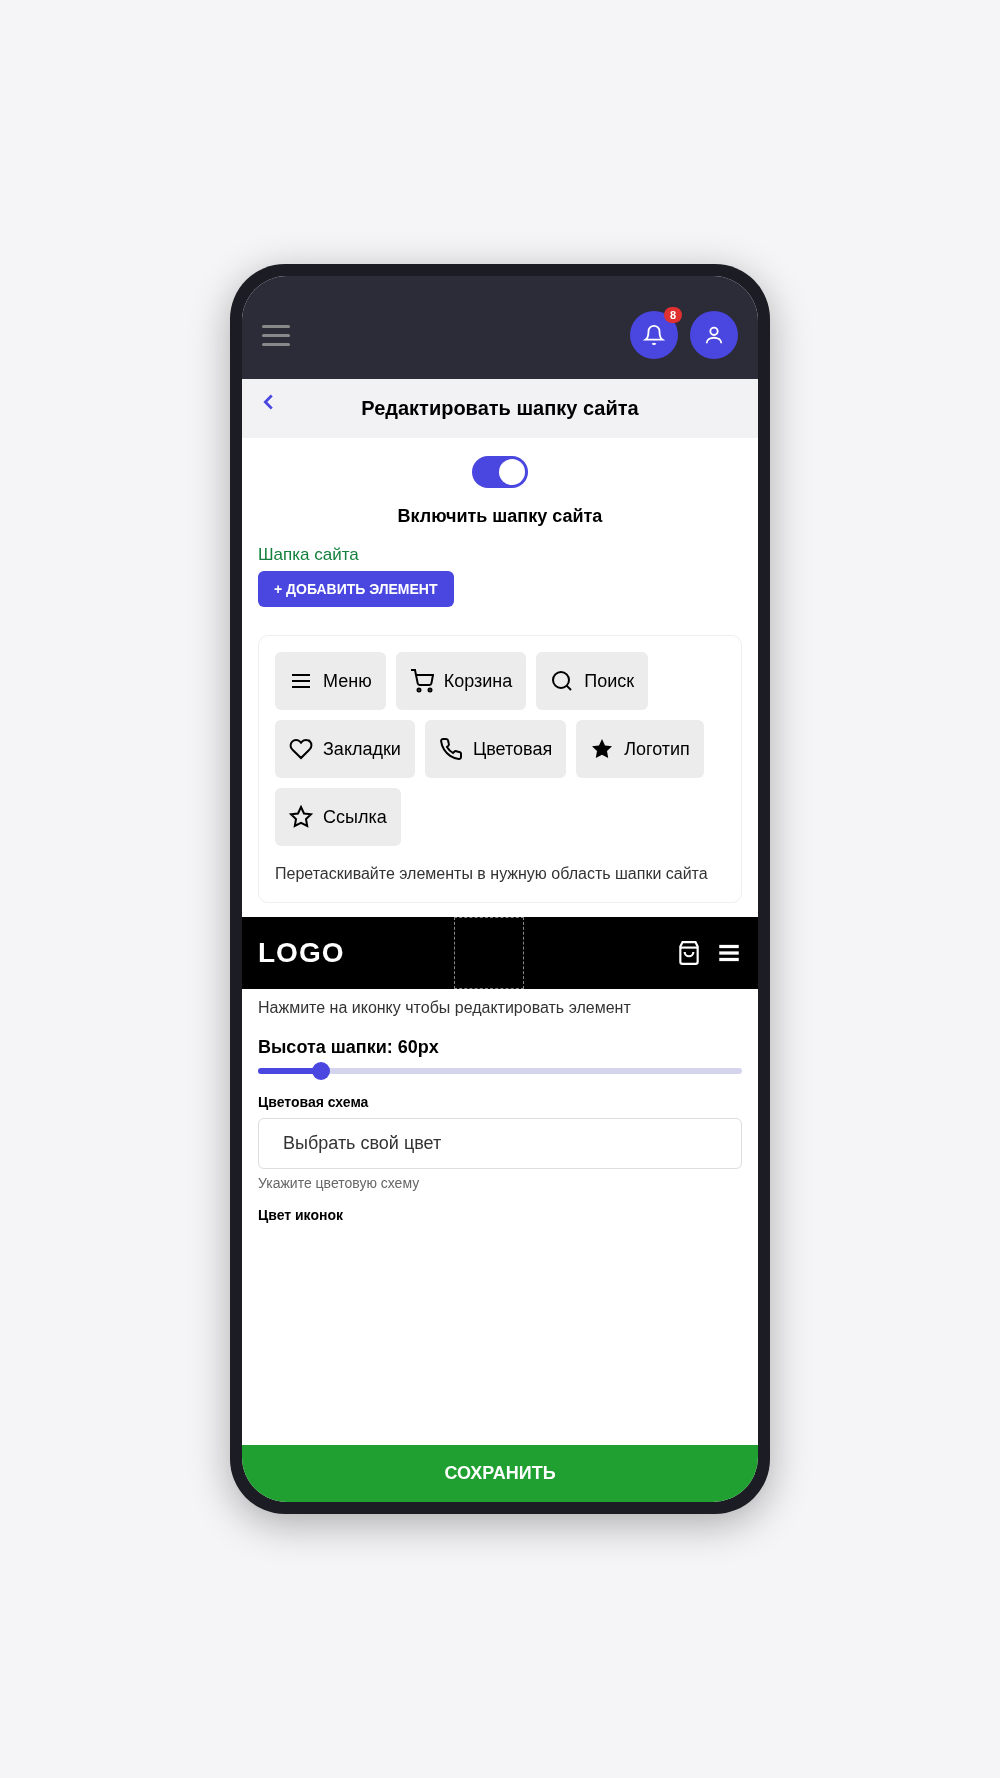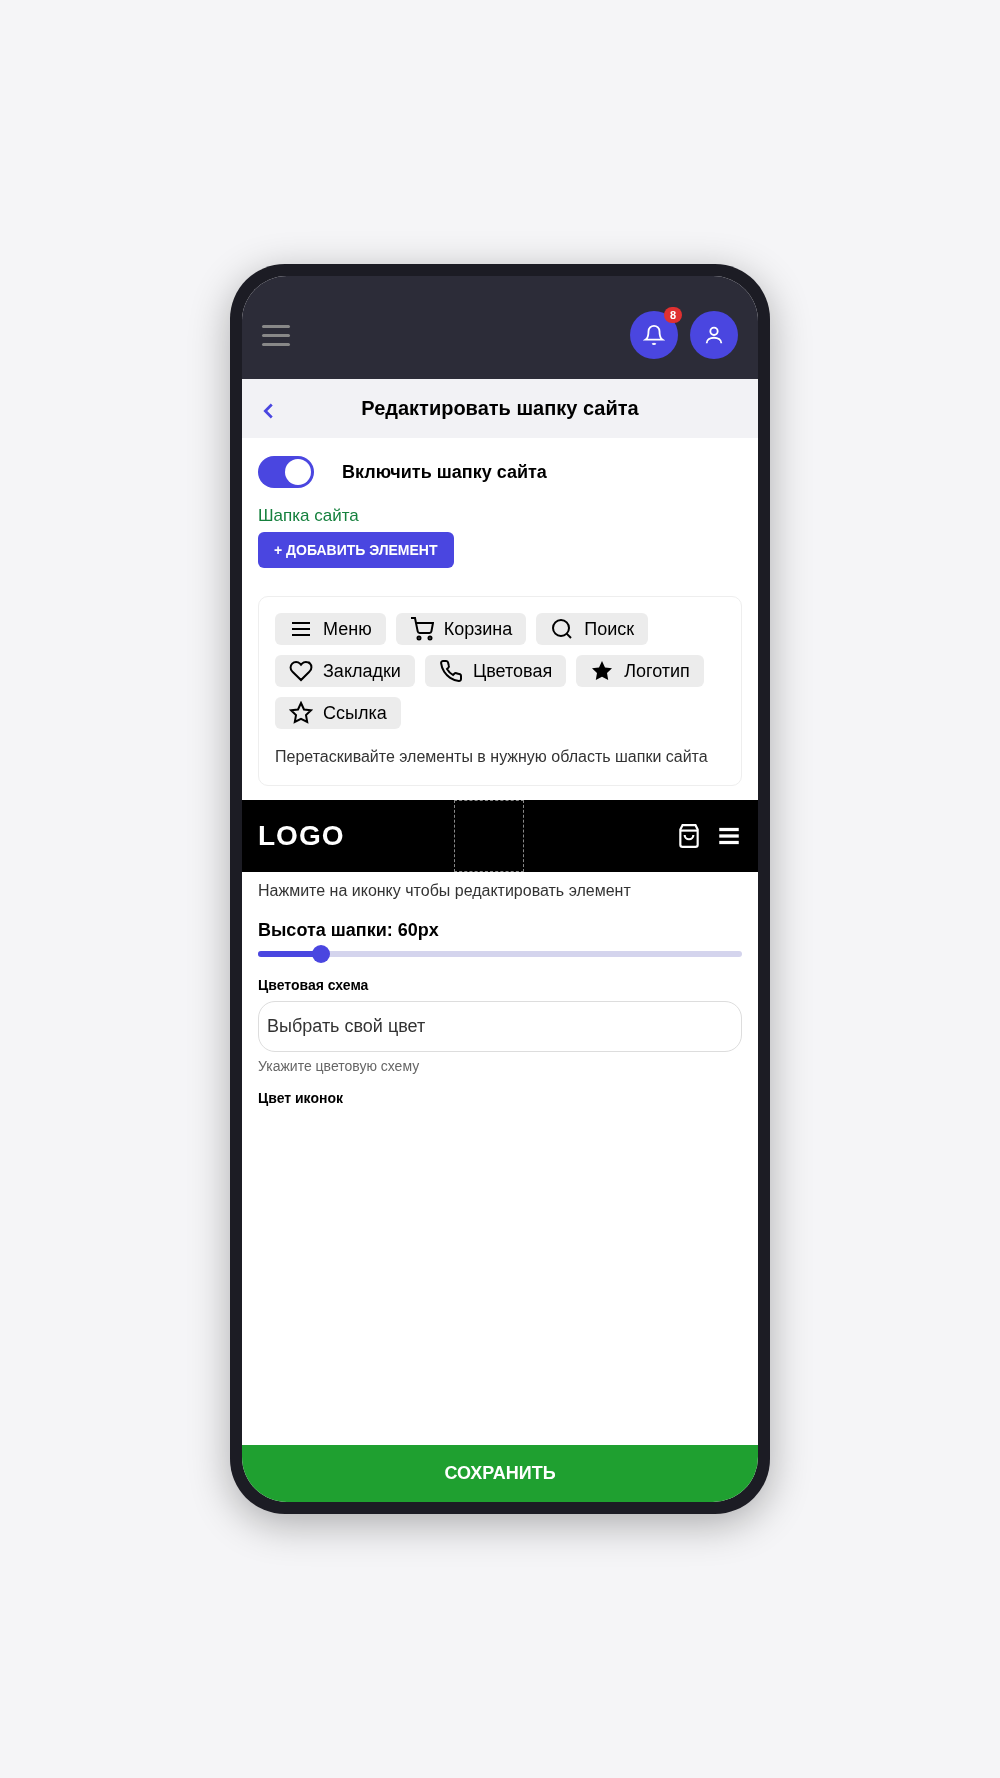--- a/index.html
+++ b/index.html
@@ -5,51 +5,51 @@
 * { box-sizing: border-box; margin: 0; padding: 0; }
 body { background: #f5f5f7; font-family: -apple-system, Arial, sans-serif; display: flex; justify-content: center; align-items: center; min-height: 1778px; width: 1000px; }
 .phone { width: 540px; height: 1250px; background: #1c1c24; border-radius: 55px; padding: 12px; box-shadow: 0 10px 40px rgba(0,0,0,0.3); position: relative; }
 .screen { width: 100%; height: 100%; background: #fff; border-radius: 45px; overflow: hidden; display: flex; flex-direction: column; }
 .topbar { background: #2c2c38; padding: 35px 20px 20px 20px; display: flex; align-items: center; justify-content: space-between; }
 .hamburger { display: flex; flex-direction: column; gap: 6px; cursor: pointer; }
 .hamburger span { width: 28px; height: 3px; background: #888; border-radius: 2px; }
 .topbar-right { display: flex; gap: 12px; align-items: center; }
 .circle-btn { width: 48px; height: 48px; border-radius: 50%; background: #4a46e0; display: flex; align-items: center; justify-content: center; cursor: pointer; position: relative; }
 .badge { position: absolute; top: -4px; right: -4px; background: #e03030; color: #fff; font-size: 11px; font-weight: bold; padding: 2px 6px; border-radius: 10px; min-width: 18px; text-align: center; }
-.titlebar { background: #f2f2f5; padding: 18px 16px; display: flex; align-items: flex-start; position: relative; }
+.titlebar { background: #f2f2f5; padding: 18px 16px; display: flex; align-items: flex-end; position: relative; }
 .back-arrow { color: #4a46e0; font-size: 28px; font-weight: 300; cursor: pointer; position: absolute; left: 16px; }
 .titlebar h1 { flex: 1; text-align: center; font-size: 20px; font-weight: bold; color: #000; }
 .content { flex: 1; overflow-y: auto; background: #fff; }
-.toggle-row { padding: 18px 16px; display: flex; align-items: center; gap: 28px; }
+.toggle-row { padding: 18px 16px; display: flex; align-items: center; gap: 18px; flex-direction: column; }
 .switch { width: 56px; height: 32px; background: #4a46e0; border-radius: 16px; position: relative; cursor: pointer; }
 .switch::after { content: ''; position: absolute; width: 26px; height: 26px; background: #fff; border-radius: 50%; top: 3px; right: 3px; }
 .toggle-label { font-size: 18px; font-weight: bold; }
 .section { padding: 0 16px 14px 16px; }
 .section-label { font-size: 17px; color: #15803d; margin-bottom: 6px; }
 .add-btn { background: #4a46e0; color: #fff; border: none; padding: 10px 16px; border-radius: 6px; font-size: 14px; font-weight: bold; cursor: pointer; }
 .elements-card { margin: 14px 16px; border: 1px solid #eee; border-radius: 10px; padding: 16px; }
 .chips { display: flex; flex-wrap: wrap; gap: 10px; margin-bottom: 16px; }
-.chip { background: #ececec; border-radius: 6px; padding: 4px 14px; display: flex; align-items: center; gap: 10px; cursor: grab; font-size: 18px; }
+.chip { background: #ececec; border-radius: 6px; padding: 17px 14px; display: flex; align-items: center; gap: 10px; cursor: grab; font-size: 18px; }
 .chip svg { width: 24px; height: 24px; }
 .hint { font-size: 16px; color: #333; line-height: 1.5; }
 .preview-bar { background: #000; height: 72px; display: flex; align-items: center; justify-content: space-between; padding: 0 16px; position: relative; }
 .preview-drop { position: absolute; left: 41%; top: 0; bottom: 0; width: 70px; border: 1px dashed #888; }
 .logo-text { color: #fff; font-size: 28px; font-weight: 900; letter-spacing: 1px; }
 .preview-icons { display: flex; gap: 14px; align-items: center; }
 .preview-icons svg { width: 26px; height: 26px; }
 .subhint { padding: 10px 16px; font-size: 16px; color: #333; }
 .slider-block { padding: 10px 16px 20px 16px; }
 .slider-label { font-size: 18px; font-weight: bold; margin-bottom: 10px; }
 .slider-track { height: 6px; background: #d4d4ed; border-radius: 3px; position: relative; }
 .slider-fill { position: absolute; left: 0; height: 100%; width: 13%; background: #4a46e0; border-radius: 3px; }
 .slider-thumb { position: absolute; left: 13%; top: 50%; transform: translate(-50%, -50%); width: 18px; height: 18px; background: #4a46e0; border-radius: 50%; cursor: pointer; }
 .form-group { padding: 0 16px 16px 16px; }
 .form-label { font-size: 14px; font-weight: bold; margin-bottom: 8px; display: block; }
 .req { color: #e03030; }
-.select-box { border: 1px solid #ddd; border-radius: 17px; padding: 14px 8px; font-size: 18px; color: #333; cursor: pointer; }
+.select-box { border: 1px solid #ddd; border-radius: 6px; padding: 14px 24px; font-size: 18px; color: #333; cursor: pointer; }
 .helper { font-size: 14px; color: #666; margin-top: 6px; }
 .color-row { display: flex; border: 1px solid #ddd; border-radius: 4px; overflow: hidden; }
 .color-input { flex: 1; padding: 14px 16px; border: none; font-size: 18px; outline: none; }
 .color-swatch { width: 52px; background: #1b1b1b; cursor: pointer; }
 .save-bar { background: #1fa030; color: #fff; text-align: center; padding: 18px; font-size: 18px; font-weight: bold; cursor: pointer; }
 </style>
 </head>
 <body>
 
 <div class="phone">

